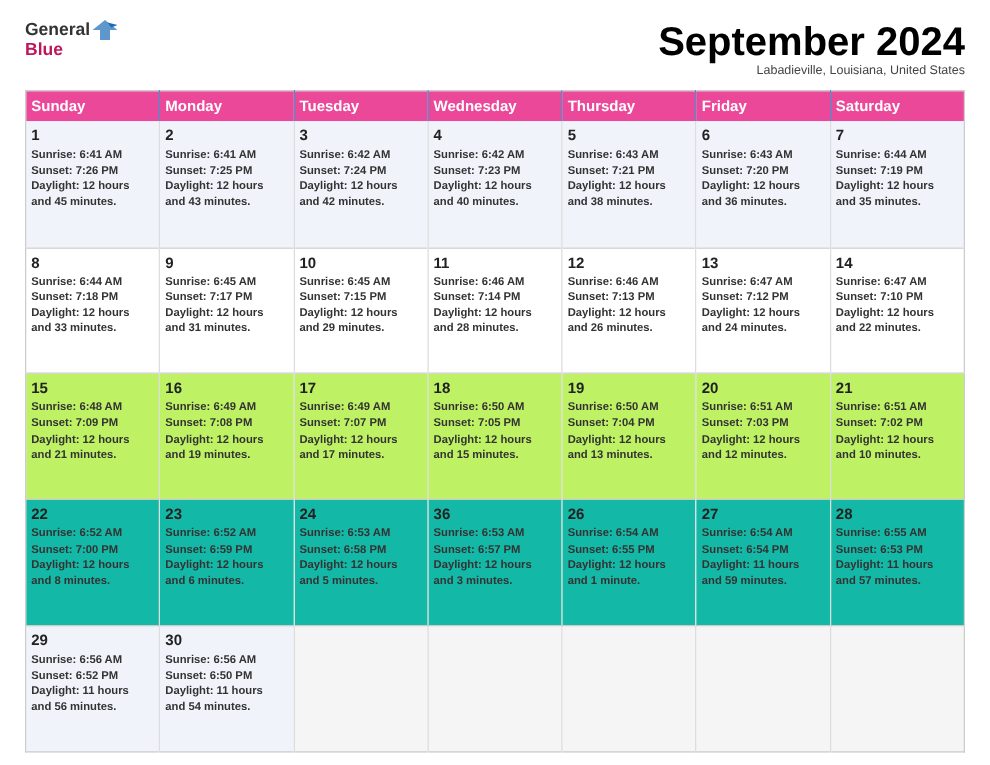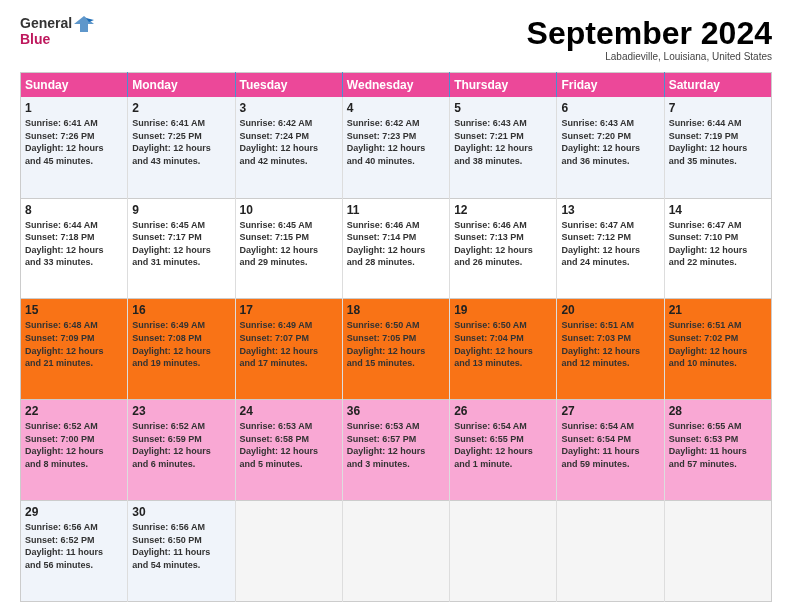--- a/index.html
+++ b/index.html
@@ -187,21 +187,21 @@
           </td>
           <td>
             <span class="day-number">13</span>
             <div class="day-info">Sunrise: 6:47 AM<br>Sunset: 7:12 PM<br>Daylight: 12 hours<br>and 24 minutes.</div>
           </td>
           <td>
             <span class="day-number">14</span>
             <div class="day-info">Sunrise: 6:47 AM<br>Sunset: 7:10 PM<br>Daylight: 12 hours<br>and 22 minutes.</div>
           </td>
         </tr>
-        <tr style="background: #f97316;">
+        <tr style="background: #bef264;">
           <td>
             <span class="day-number">15</span>
             <div class="day-info">Sunrise: 6:48 AM<br>Sunset: 7:09 PM<br>Daylight: 12 hours<br>and 21 minutes.</div>
           </td>
           <td>
             <span class="day-number">16</span>
             <div class="day-info">Sunrise: 6:49 AM<br>Sunset: 7:08 PM<br>Daylight: 12 hours<br>and 19 minutes.</div>
           </td>
           <td>
             <span class="day-number">17</span>
@@ -217,21 +217,21 @@
           </td>
           <td>
             <span class="day-number">20</span>
             <div class="day-info">Sunrise: 6:51 AM<br>Sunset: 7:03 PM<br>Daylight: 12 hours<br>and 12 minutes.</div>
           </td>
           <td>
             <span class="day-number">21</span>
             <div class="day-info">Sunrise: 6:51 AM<br>Sunset: 7:02 PM<br>Daylight: 12 hours<br>and 10 minutes.</div>
           </td>
         </tr>
-        <tr style="background: #f9a8d4; margin-left: 16px;">
+        <tr style="background: #14b8a6; margin-left: 16px;">
           <td>
             <span class="day-number">22</span>
             <div class="day-info">Sunrise: 6:52 AM<br>Sunset: 7:00 PM<br>Daylight: 12 hours<br>and 8 minutes.</div>
           </td>
           <td>
             <span class="day-number">23</span>
             <div class="day-info">Sunrise: 6:52 AM<br>Sunset: 6:59 PM<br>Daylight: 12 hours<br>and 6 minutes.</div>
           </td>
           <td>
             <span class="day-number">24</span>

